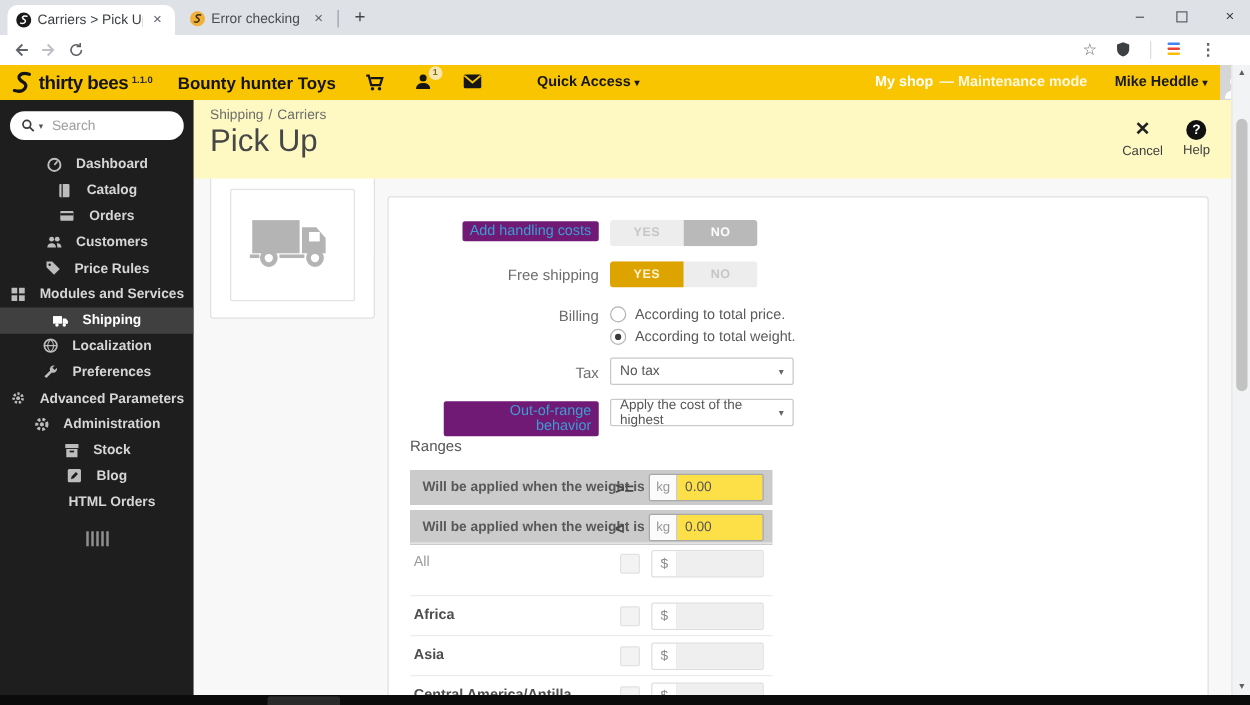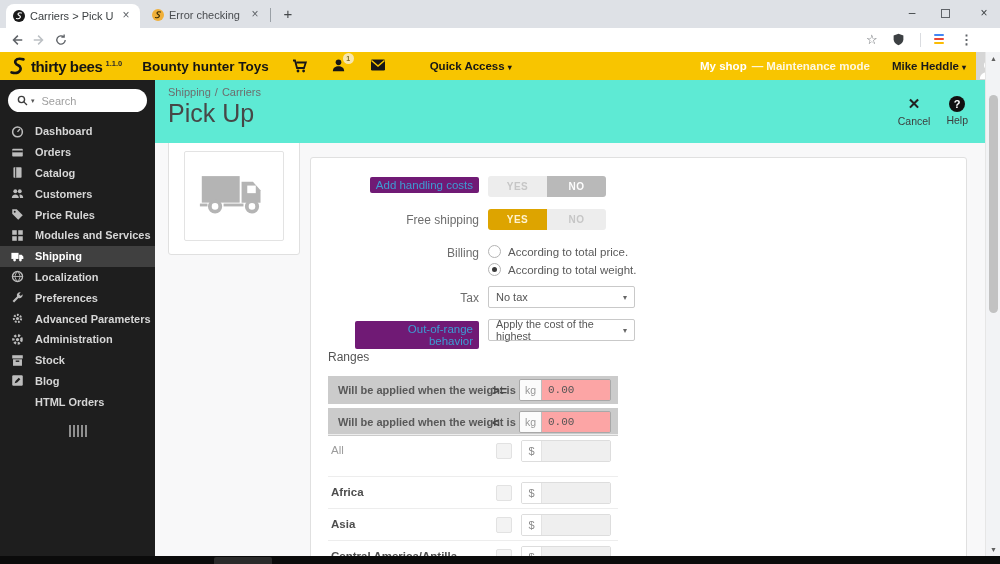--- a/index.html
+++ b/index.html
@@ -44,31 +44,31 @@
   .username { font-size:11.5px; font-weight:bold; color:#1a1a1a; margin-left:22px; }
   .avatar { width:24px; height:28px; background:#d6d6d6; margin-left:10px; display:flex; align-items:flex-end; justify-content:center; }
 
   
   .sidebar { position:absolute; left:0; top:80px; width:155px; height:476px; background:#1e1e1e; }
   .searchpill { margin:9px 8px 0 8px; height:23px; background:#fff; border-radius:12px; display:flex; align-items:center; padding:0 9px; }
   .searchpill input { border:none; outline:none; font-size:11px; width:84px; color:#444; background:transparent; font-family:"Liberation Sans",sans-serif; }
   .searchpill input::placeholder { color:#9e9e9e; }
   .scaret { font-size:7px; color:#555; margin:0 7px 0 3px; }
   .nav { margin-top:9px; }
-  .nav li { list-style:none; height:20.8px; display:flex; align-items:center; padding-left:11px; cursor:pointer; }
+  .nav li { list-style:none; height:20.8px; display:flex; align-items:center; cursor:pointer;justify-content:center; }
   .nav li .nicon { width:13px; height:13px; flex:0 0 13px; margin-right:11px; color:#bdbdbd; }
   .nav li .nlabel { font-size:11px; font-weight:bold; color:#d6d6d6; }
   .nav li.active { background:#404040; }
   .nav li.active .nlabel { color:#fff; }
   .nav li.active .nicon { color:#fff; }
   .collapse-bars { margin:13px auto 0 auto; width:18px; display:flex; justify-content:space-between; }
   .collapse-bars span { width:2px; height:12px; background:#8f8f8f; }
 
   
-  .mainheader { position:absolute; left:155px; top:80px; width:845px; height:63px; background:#5eead4; }
+  .mainheader { position:absolute; left:155px; top:80px; width:845px; height:63px; background:#fef9c3; }
   .breadcrumb { position:absolute; left:13px; top:6px; font-size:11px; color:#6d6d6d; }
   .breadcrumb span { margin-right:4px; }
   .pagetitle { position:absolute; left:13px; top:19px; font-size:25px; color:#474747; }
   .actions { position:absolute; right:32px; top:15px; display:flex; gap:16px; }
   .actbtn { text-align:center; cursor:pointer; }
   .actbtn .ic { font-size:15px; font-weight:bold; color:#222; height:18px; line-height:18px; }
   .actbtn .lbl { font-size:10.5px; color:#3d3d3d; margin-top:2px; }
   .helpcircle { width:16px; height:16px; border-radius:50%; background:#111; color:#fff; font-size:11px; font-weight:bold; text-align:center; line-height:16px; margin:1px auto 0 auto; }
 
   
@@ -89,21 +89,21 @@
   .radio { width:13px; height:13px; border-radius:50%; border:1px solid #b3b3b3; background:#fff; position:relative; flex:0 0 13px; }
   .radio.checked::after { content:""; position:absolute; left:3px; top:3px; width:5px; height:5px; border-radius:50%; background:#3a3a3a; }
   .select { position:absolute; left:177px; width:147px; height:22px; border:1px solid #c9c9c9; border-radius:2px; background:#fff; display:flex; align-items:center; justify-content:space-between; padding:0 7px; font-size:11px; color:#555; cursor:pointer; }
   .select .caret2 { font-size:8px; color:#666; margin-left:4px; }
   .rangestitle { position:absolute; left:17px; top:192px; font-size:12px; color:#555; }
   .rangerow { position:absolute; left:17px; width:290px; height:28px; background:#cbcbcb; display:flex; align-items:center; }
   .rtext { font-size:11px; font-weight:bold; color:#585858; padding-left:10px; }
   .rop { position:absolute; left:164px; font-size:13px; font-weight:bold; color:#474747; }
   .rgroup { position:absolute; left:191px; top:3px; width:92px; height:22px; display:flex; border:1px solid #a8a8a8; border-radius:2px; overflow:hidden; }
   .raddon { width:22px; background:#fbfbfb; border-right:1px solid #bdbdbd; font-size:10.5px; color:#979797; display:flex; align-items:center; justify-content:center; }
-  .rgroup input { flex:1; width:100%; border:none; outline:none; background:#fca5a5; font-size:11px; color:#555; padding-left:6px; font-family:Liberation Mono, monospace; }
+  .rgroup input { flex:1; width:100%; border:none; outline:none; background:#fde047; font-size:11px; color:#555; padding-left:6px; font-family:Liberation Sans, sans-serif; }
   .zonerow { position:absolute; left:17px; width:290px; height:32px; border-top:1px solid #ededed; }
   .zlabel { position:absolute; left:3px; top:9px; font-size:11.5px; font-weight:bold; color:#4e4e4e; }
   .zlabel.muted { color:#9c9c9c; font-weight:normal; }
   .zcheck { position:absolute; left:168px; top:8px; width:16px; height:16px; background:#f3f3f3; border:1px solid #e2e2e2; border-radius:2px; cursor:pointer; }
   .zgroup { position:absolute; left:193px; top:5px; width:90px; height:22px; display:flex; border:1px solid #ddd; border-radius:2px; overflow:hidden; }
   .zaddon { width:20px; background:#fff; border-right:1px solid #e3e3e3; font-size:11px; color:#8a8a8a; display:flex; align-items:center; justify-content:center; }
   .zgroup input { flex:1; width:100%; border:none; outline:none; background:#efefef; font-size:11px; color:#555; padding-left:5px; font-family:"Liberation Sans",sans-serif; }
 
   
   .scrollbar { position:absolute; left:985px; top:52px; width:15px; height:504px; background:#f2f3f5; border-left:1px solid #e6e6e6; z-index:40; }
@@ -217,31 +217,31 @@
   <ul class="nav">
     <li>
       <svg class="nicon" viewBox="0 0 16 16">
           <circle cx="8" cy="8.5" r="6" fill="none" stroke="currentColor" stroke-width="1.9"></circle>
           <path d="M8 8.5l3-3.5" stroke="currentColor" stroke-width="1.7"></path>
         </svg>
       <span class="nlabel">Dashboard</span>
       </li>
     <li>
       <svg class="nicon" viewBox="0 0 16 16">
+          <rect x="3" y="1.5" width="10" height="13" rx="1" fill="currentColor"></rect>
+          <rect x="5.2" y="1.5" width="1.2" height="13" fill="#1e1e1e"></rect>
+        </svg>
+      <span class="nlabel">Catalog</span>
+      </li>
+    <li>
+      <svg class="nicon" viewBox="0 0 16 16">
           <rect x="1.5" y="3.5" width="13" height="9.5" rx="1" fill="currentColor"></rect>
           <rect x="1.5" y="5.6" width="13" height="2.2" fill="#1e1e1e"></rect>
         </svg>
       <span class="nlabel">Orders</span>
-      </li>
-    <li>
-      <svg class="nicon" viewBox="0 0 16 16">
-          <rect x="3" y="1.5" width="10" height="13" rx="1" fill="currentColor"></rect>
-          <rect x="5.2" y="1.5" width="1.2" height="13" fill="#1e1e1e"></rect>
-        </svg>
-      <span class="nlabel">Catalog</span>
       </li>
     <li>
       <svg class="nicon" viewBox="0 0 16 16">
           <circle cx="5.3" cy="5.3" r="2.4" fill="currentColor"></circle>
           <circle cx="10.8" cy="5.3" r="2.4" fill="currentColor"></circle>
           <path d="M1 13.5c0-2.7 1.9-4.2 4.3-4.2s4.3 1.5 4.3 4.2z" fill="currentColor"></path>
           <path d="M10.4 9.4c2.2-.4 4.6 1 4.6 4.1h-4" fill="currentColor"></path>
         </svg>
       <span class="nlabel">Customers</span>
       </li>

